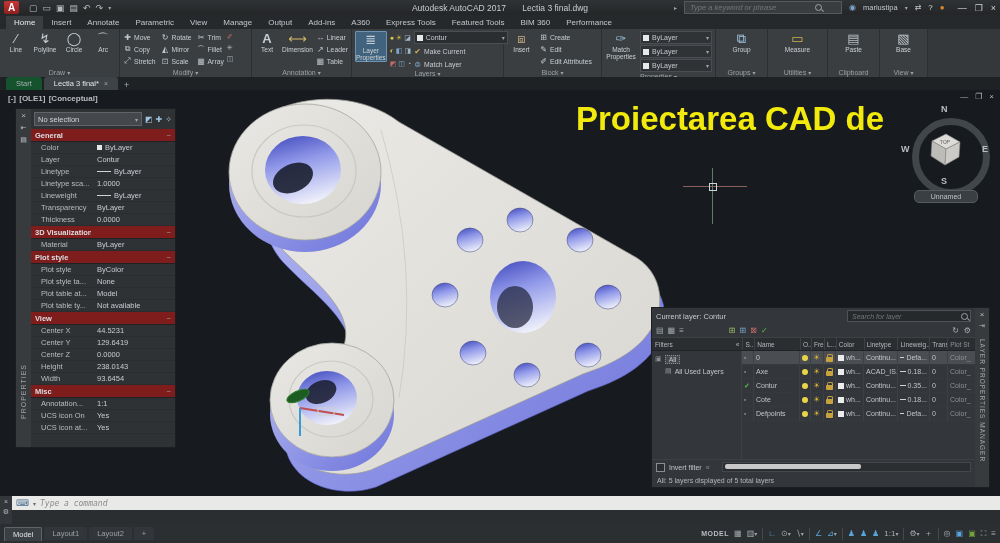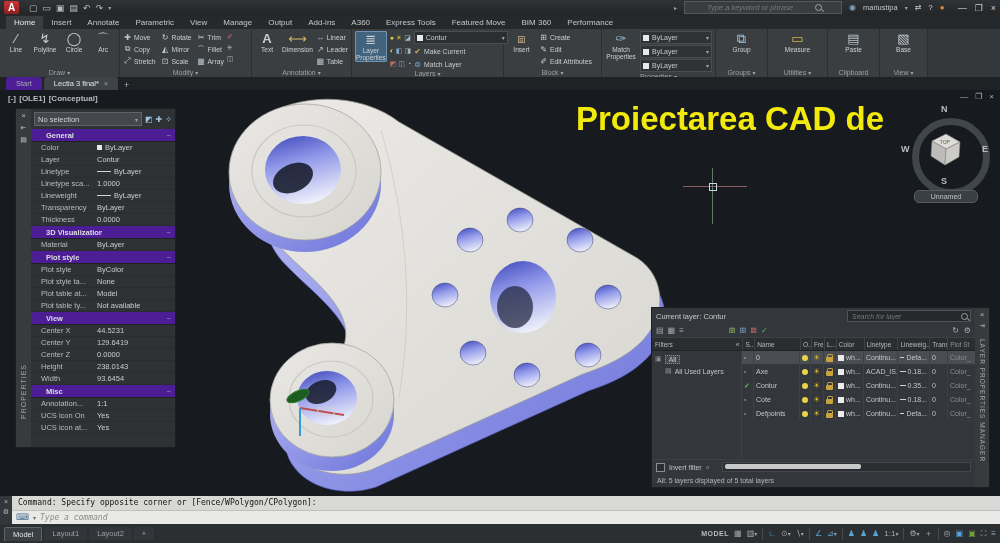--- a/index.html
+++ b/index.html
@@ -11,21 +11,21 @@
   .titlebar{position:absolute;left:0;top:0;width:1000px;height:15px;background:linear-gradient(#303335,#232527);
     display:flex;align-items:center;gap:4px;padding:0 4px;box-sizing:border-box;color:#c3c7cb;font-size:8px;}
   .logo{width:15px;height:13px;background:linear-gradient(#c93535,#8f1f1f);color:#fff;font-weight:bold;font-size:10px;
     display:flex;align-items:center;justify-content:center;border-radius:2px;}
   .qat{display:flex;gap:5px;align-items:center;margin-left:6px;color:#b9bdc1;font-size:9px;}
   .qat span{cursor:default;}
   .wintitle{position:absolute;left:0;right:0;text-align:center;color:#c9cdd1;font-size:8.5px;pointer-events:none;}
   .wintitle span{margin:0 7px;}
   .tb-right{margin-left:auto;display:flex;align-items:center;gap:7px;z-index:2;}
   .sbox{display:flex;align-items:center;background:#3a3d40;border:1px solid #55595d;height:11px;width:150px;padding:0 3px;gap:3px;}
-  .sbox input{background:transparent;border:none;outline:none;color:#9ea2a6;font-size:7.5px;font-style:italic;width:120px;font-family:"Liberation Sans",sans-serif;text-align:center;}
+  .sbox input{background:transparent;border:none;outline:none;color:#9ea2a6;font-size:7.5px;font-style:italic;width:120px;font-family:"Liberation Sans",sans-serif;}
   .mag{width:5px;height:5px;border:1px solid #9ea2a6;border-radius:50%;position:relative;}
   .mag::after{content:"";position:absolute;left:5px;top:5px;width:3px;height:1px;background:#9ea2a6;transform:rotate(45deg);}
   .winbtns{display:flex;gap:8px;color:#cfd3d7;font-size:9px;margin-left:6px;}
 
   
   .ribbontabs{position:absolute;left:0;top:15px;width:1000px;height:14px;background:#26292c;display:flex;align-items:flex-end;padding-left:6px;box-sizing:border-box;}
   .rtab{font-size:8px;color:#c3c7cb;padding:2px 8px 2px 8px;cursor:default;}
   .rtab.active{background:#3a3e41;color:#e8eaec;}
 
   
@@ -43,21 +43,21 @@
   .minicol{display:flex;flex-direction:column;gap:1px;padding-top:1px;}
   .minicol span{font-size:7px;color:#aeb6bc;line-height:10px;}
   .ldrop{width:88px;height:11px;background:#2b2e31;border:1px solid #4a4e52;display:flex;align-items:center;gap:3px;padding:0 2px;font-size:7px;color:#c9cdd1;}
   .swatch-w{width:6px;height:6px;background:#e8e8e8;display:inline-block;}
   .chev{font-size:6px;color:#9ea3a7;}
   .lrowicons{display:flex;gap:2px;font-size:7px;}
   .pdrop{width:66px;height:11px;background:#303336;border:1px solid #4a4e52;display:flex;align-items:center;gap:3px;padding:0 2px;font-size:7px;color:#c4c9cd;margin-bottom:1px;}
 
   
   .filetabs{position:absolute;left:0;top:77px;width:1000px;height:13px;background:#1f2225;display:flex;align-items:flex-end;padding-left:6px;box-sizing:border-box;gap:2px;}
-  .ftab{font-size:7.5px;color:#a9adb1;background:#4c1d95;padding:2px 10px;border-radius:3px 3px 0 0;display:flex;gap:5px;align-items:center;}
+  .ftab{font-size:7.5px;color:#a9adb1;background:#14532d;padding:2px 10px;border-radius:3px 3px 0 0;display:flex;gap:5px;align-items:center;}
   .ftab.active{background:#3e4347;color:#e2e5e8;}
   .ftab .x{font-size:7px;color:#9ea2a6;}
   .ftab-add{font-size:9px;color:#a9adb1;padding:0 4px;}
 
   
   #canvas{position:absolute;left:0;top:90px;width:1000px;height:406px;background:#171a1f;overflow:hidden;}
   .vplabel{position:absolute;left:8px;top:4px;font-size:8px;color:#b9bdc1;font-weight:bold;}
   .vplabel span{margin-right:1px;}
   .vpbtns{position:absolute;right:6px;top:2px;color:#b4b8bc;font-size:8px;display:flex;gap:7px;}
   .overlaytext{position:absolute;left:576px;top:10px;font-size:33px;font-weight:700;color:#f2ea0c;line-height:38px;white-space:nowrap;}
@@ -79,21 +79,21 @@
   .propwrap{position:absolute;left:15px;top:18px;width:161px;height:340px;display:flex;background:#2f3235;border:1px solid #1c1e20;box-sizing:border-box;}
   .propstrip{width:15px;background:#383b3e;display:flex;flex-direction:column;align-items:center;padding:2px 0;box-sizing:border-box;color:#b4b8bc;font-size:8px;gap:4px;}
   .vtext-left{writing-mode:vertical-rl;transform:rotate(180deg);font-size:7px;color:#9ea2a6;letter-spacing:1px;margin-top:auto;margin-bottom:26px;}
   .propbody{flex:1;display:flex;flex-direction:column;overflow:hidden;}
   .prophead{height:16px;display:flex;align-items:center;gap:3px;padding:2px 3px;}
   .nosel{flex:1;height:12px;background:#44484c;border:1px solid #606468;color:#d0d4d8;font-size:7.5px;display:flex;align-items:center;justify-content:space-between;padding:0 3px;}
   .prophead .hicon{font-size:8px;color:#9fc4e0;}
   .prow{display:flex;align-items:center;height:11px;font-size:7.5px;color:#b8bcbf;padding-left:10px;border-bottom:1px solid #2a2d30;}
   .prow .plab{width:56px;white-space:nowrap;overflow:hidden;}
   .prow .pval{flex:1;color:#c8ccd0;white-space:nowrap;overflow:hidden;display:flex;align-items:center;gap:3px;}
-  .prow.sec{background:#4c1d95;height:12px;color:#dcdfe2;font-weight:bold;padding-left:15px;border-bottom:1px solid #1f2124;}
+  .prow.sec{background:#7f1d1d;height:12px;color:#dcdfe2;font-weight:bold;padding-left:4px;border-bottom:1px solid #1f2124;}
   .prow .pcol{margin-left:auto;padding-right:4px;display:none;font-weight:normal;color:#9ea2a6;}
   .prow.sec .pcol{display:block;}
   .prow .psw{display:none;width:5px;height:5px;background:#e8e8e8;}
   .prow.swatch .psw{display:inline-block;}
   .prow .pln{display:none;width:14px;height:1px;background:#cfd3d6;}
   .prow.line .pln{display:inline-block;}
 
   
   .layerwrap{position:absolute;left:651px;top:217px;width:339px;height:181px;display:flex;background:#33363a;border:1px solid #1c1e20;box-sizing:border-box;}
   .layerbody{flex:1;display:flex;flex-direction:column;overflow:hidden;}
@@ -164,20 +164,24 @@
     <span class="logo">A</span>
     <span class="qat">
       <span>▢</span>
       <span>▭</span>
       <span>▣</span>
       <span>▤</span>
       <span>↶</span>
       <span>↷</span>
       <span class="chev">▾</span>
     </span>
+    <span class="wintitle">
+      <span>Autodesk AutoCAD 2017</span>
+      <span>Lectia 3 final.dwg</span>
+    </span>
     <span class="tb-right">
       <span class="chev">▸</span>
       <span class="sbox">
         <input placeholder="Type a keyword or phrase" style="">
         <span class="mag"></span>
       </span>
       <span style="color:#7fa8cc;">◉</span>
       <span style="font-size:7.5px;">mariustipa</span>
       <span class="chev">▾</span>
       <span>⇄</span>
@@ -206,21 +210,21 @@
       <span class="rtab">Manage</span>
 
       <span class="rtab">Output</span>
 
       <span class="rtab">Add-ins</span>
 
       <span class="rtab">A360</span>
 
       <span class="rtab">Express Tools</span>
 
-      <span class="rtab">Featured Move</span>
+      <span class="rtab">Featured Tools</span>
 
       <span class="rtab">BIM 360</span>
 
       <span class="rtab">Performance</span>
     </nav>
 
   <div class="ribbon">
 
     <section class="panel" style="width:120px;">
       <div class="pbody">
@@ -1052,21 +1056,20 @@
       </div>
     </div>
   </div>
 
   <div class="cmd">
     <div class="cmdstrip">
       <span>×</span>
       <span>⚙</span>
     </div>
     <div class="cmdrows">
-      <div class="cmdhist">Command: Specify opposite corner or [Fence/WPolygon/CPolygon]:</div>
       <div class="cmdinput">
         <span class="kicon">⌨</span>
         <span class="chev" style="color:#6a6e72;">▾</span>
         <span class="ph">Type a command</span>
       </div>
     </div>
   </div>
 
   <footer class="bottombar">
     <div class="ltabs">

